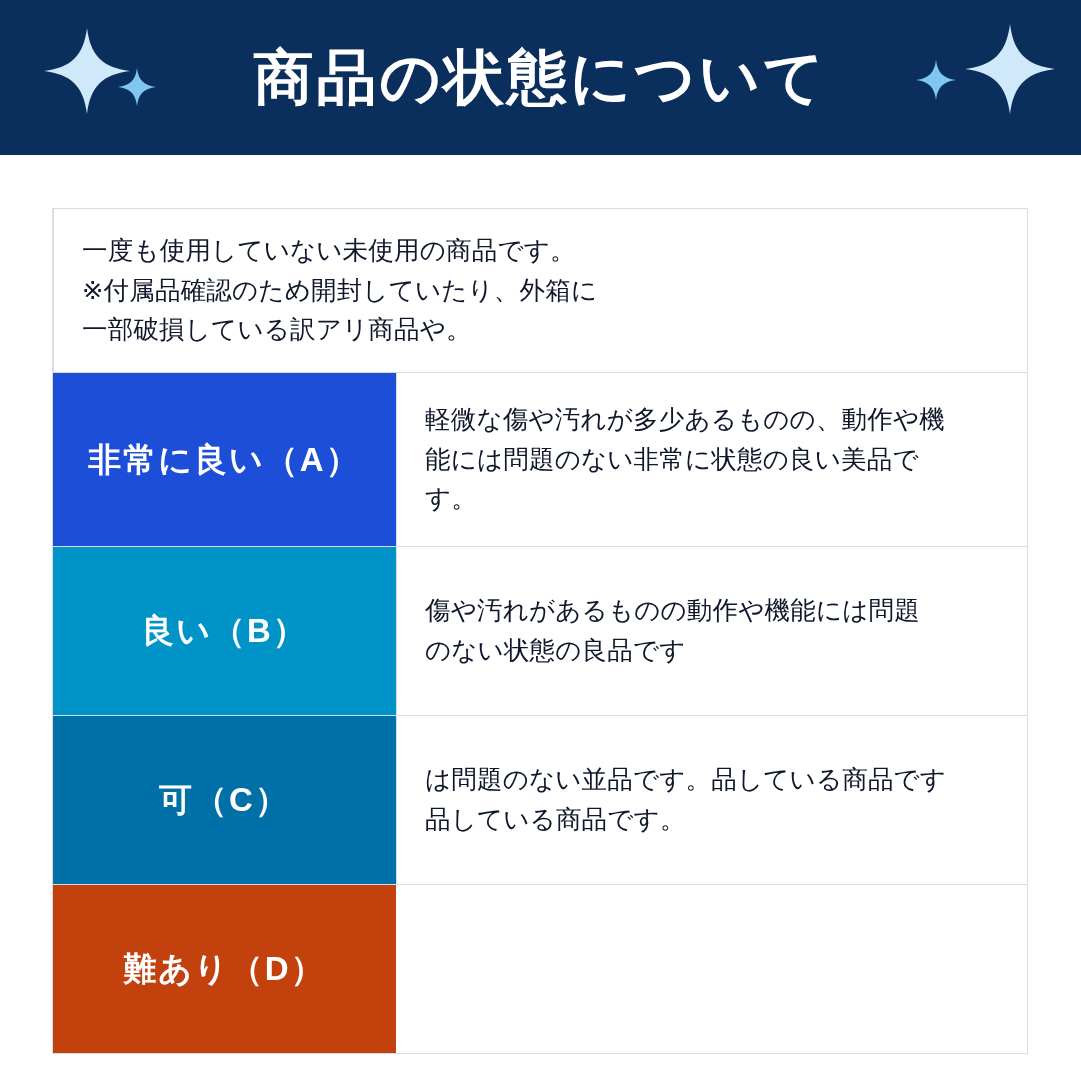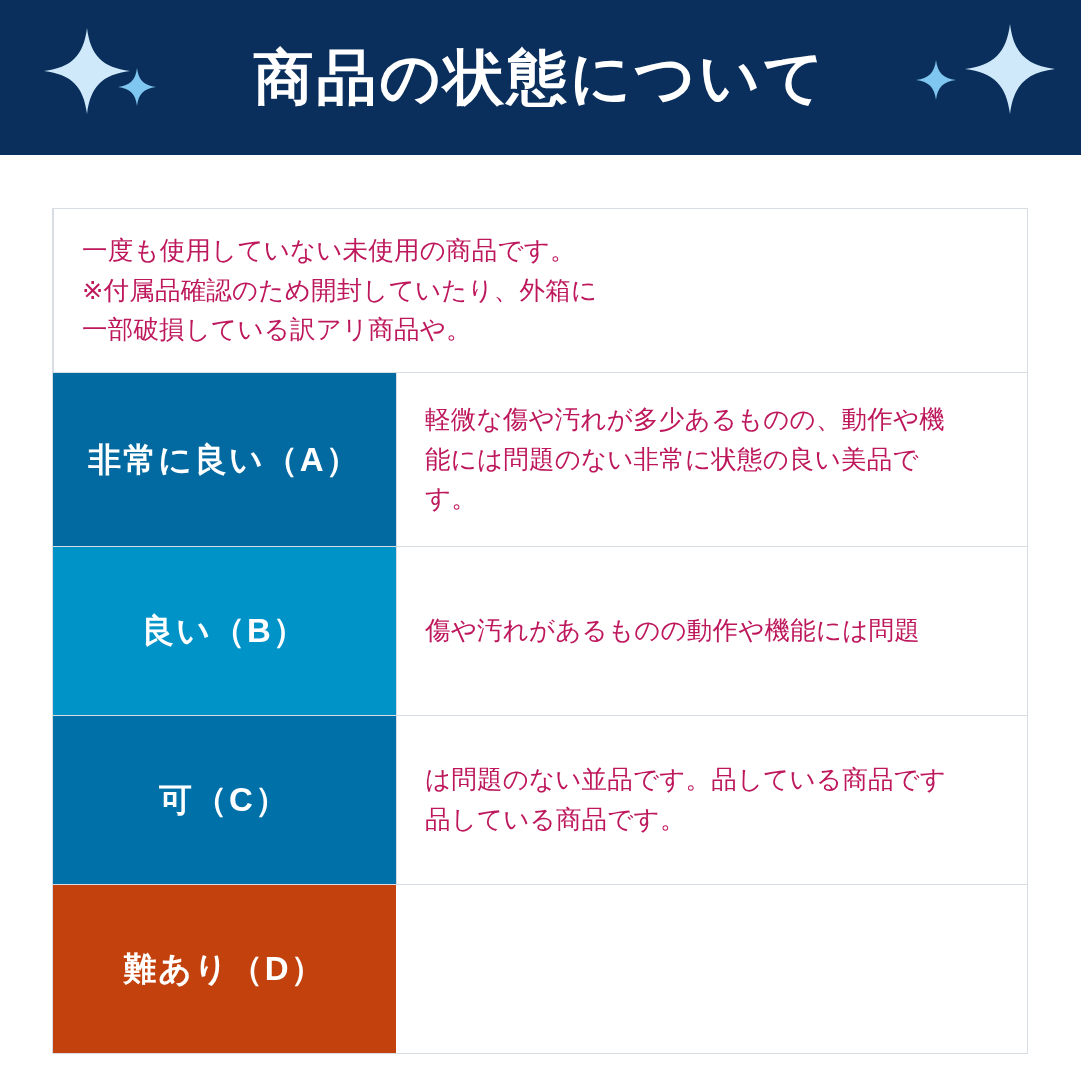--- a/index.html
+++ b/index.html
@@ -88,21 +88,21 @@
     letter-spacing: 2px;
     padding: 6px 10px;
     box-sizing: border-box;
   }
   .desc {
     flex: 1 1 auto;
     display: flex;
     align-items: center;
     padding: 18px 26px 18px 28px;
     box-sizing: border-box;
-    color: #be185d;
+    color: #0f172a;
     font-size: 25.5px;
     line-height: 1.55;
     letter-spacing: 0.2px;
     border-left: 1px solid #d7dde3;
   }
   .desc span { display: block; }
 
   .r0 { min-height: 163px; }
   .r1 { min-height: 173px; }
   .r2 { min-height: 168px; }
@@ -146,21 +146,21 @@
       <div class="desc">
         <div>
           <span>一度も使用していない未使用の商品です。</span>
           <span>※付属品確認のため開封していたり、外箱に</span>
           <span>一部破損している訳アリ商品や。</span>
         </div>
       </div>
     </div>
 
     <div class="row r1">
-      <div class="grade" style="background:#0369a1;">
+      <div class="grade" style="background:#1d4ed8;">
         <div>
           <span>非常に良い（A）</span>
         </div>
       </div>
       <div class="desc">
         <div>
           <span>軽微な傷や汚れが多少あるものの、動作や機</span>
           <span>能には問題のない非常に状態の良い美品で</span>
           <span>す。</span>
         </div>
@@ -169,20 +169,21 @@
 
     <div class="row r2">
       <div class="grade" style="background:#0093c8;align-items:center;">
         <div>
           <span>良い（B）</span>
         </div>
       </div>
       <div class="desc">
         <div>
           <span>傷や汚れがあるものの動作や機能には問題</span>
+          <span>のない状態の良品です</span>
         </div>
       </div>
     </div>
 
     <div class="row r3">
       <div class="grade" style="background:#0070a8;">
         <div>
           <span>可（C）</span>
         </div>
       </div>

